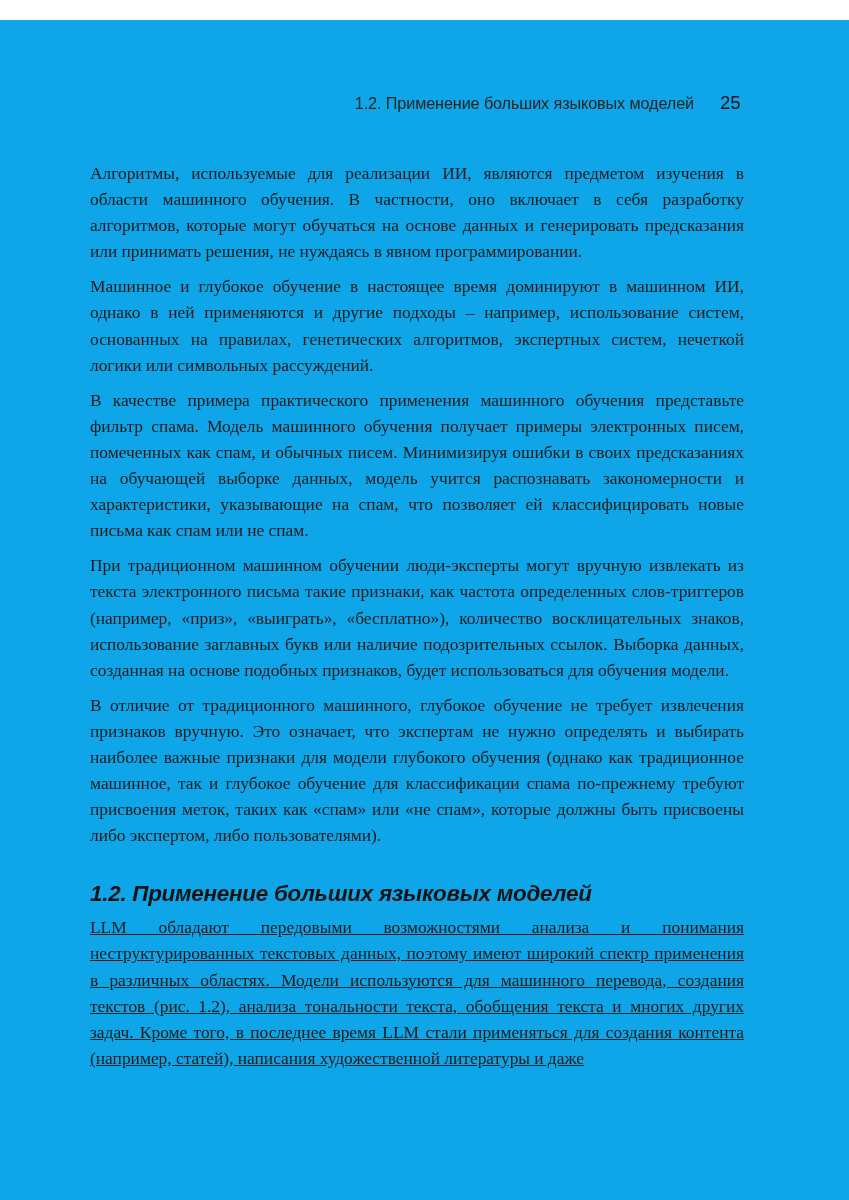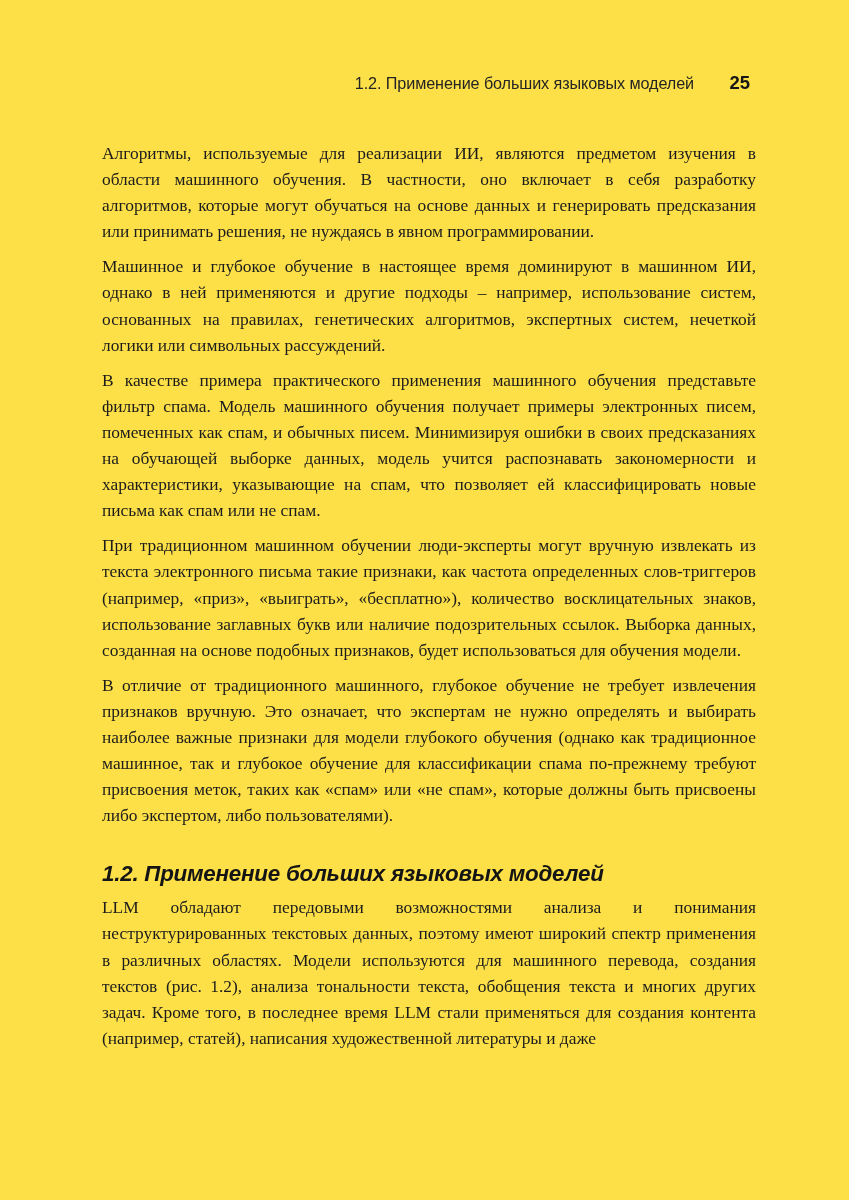--- a/index.html
+++ b/index.html
@@ -13,21 +13,22 @@
     position: relative;
     overflow: hidden;
     font-family: "Liberation Serif", "DejaVu Serif", serif;
     color: #1b1b1b;
     -webkit-font-smoothing: antialiased;
   }
 
   .page {
     position: absolute;
     inset: 0;
-    background: #fde047;
+    background: #0ea5e9;
+    margin-top: 20px;
   }
 
   
   .running-head {
     position: absolute;
     left: 98px;
     right: 99px;
     top: 72px;
     height: 30px;
     display: flex;
@@ -37,47 +38,47 @@
   }
   .running-head-title {
     font-size: 16.2px;
     font-weight: 400;
     letter-spacing: -0.1px;
     color: #242424;
     white-space: nowrap;
   }
   .running-head-page {
     font-size: 18.5px;
-    font-weight: 700;
+    font-weight: 400;
     color: #161616;
     margin-left: 26px;
     min-width: 30px;
-    text-align: right;
   }
 
   
   .content {
     position: absolute;
-    left: 102px;
+    left: 90px;
     top: 140px;
     width: 654px;
   }
 
   p.body-par {
     margin: 0 0 9px 0;
     font-size: 17.4px;
     line-height: 26.1px;
     text-align: justify;
     text-justify: inter-word;
     hyphens: manual;
     color: #1c1c1c;
     word-spacing: -0.1px;
   }
   p.body-par:last-child {
     margin-bottom: 0;
+    text-decoration: underline;
   }
 
   
   h2.section-heading {
     margin: 31px 0 5px 0;
     font-family: "Liberation Sans", "DejaVu Sans", sans-serif;
     font-size: 22.4px;
     font-weight: 700;
     font-style: italic;
     letter-spacing: -0.25px;

